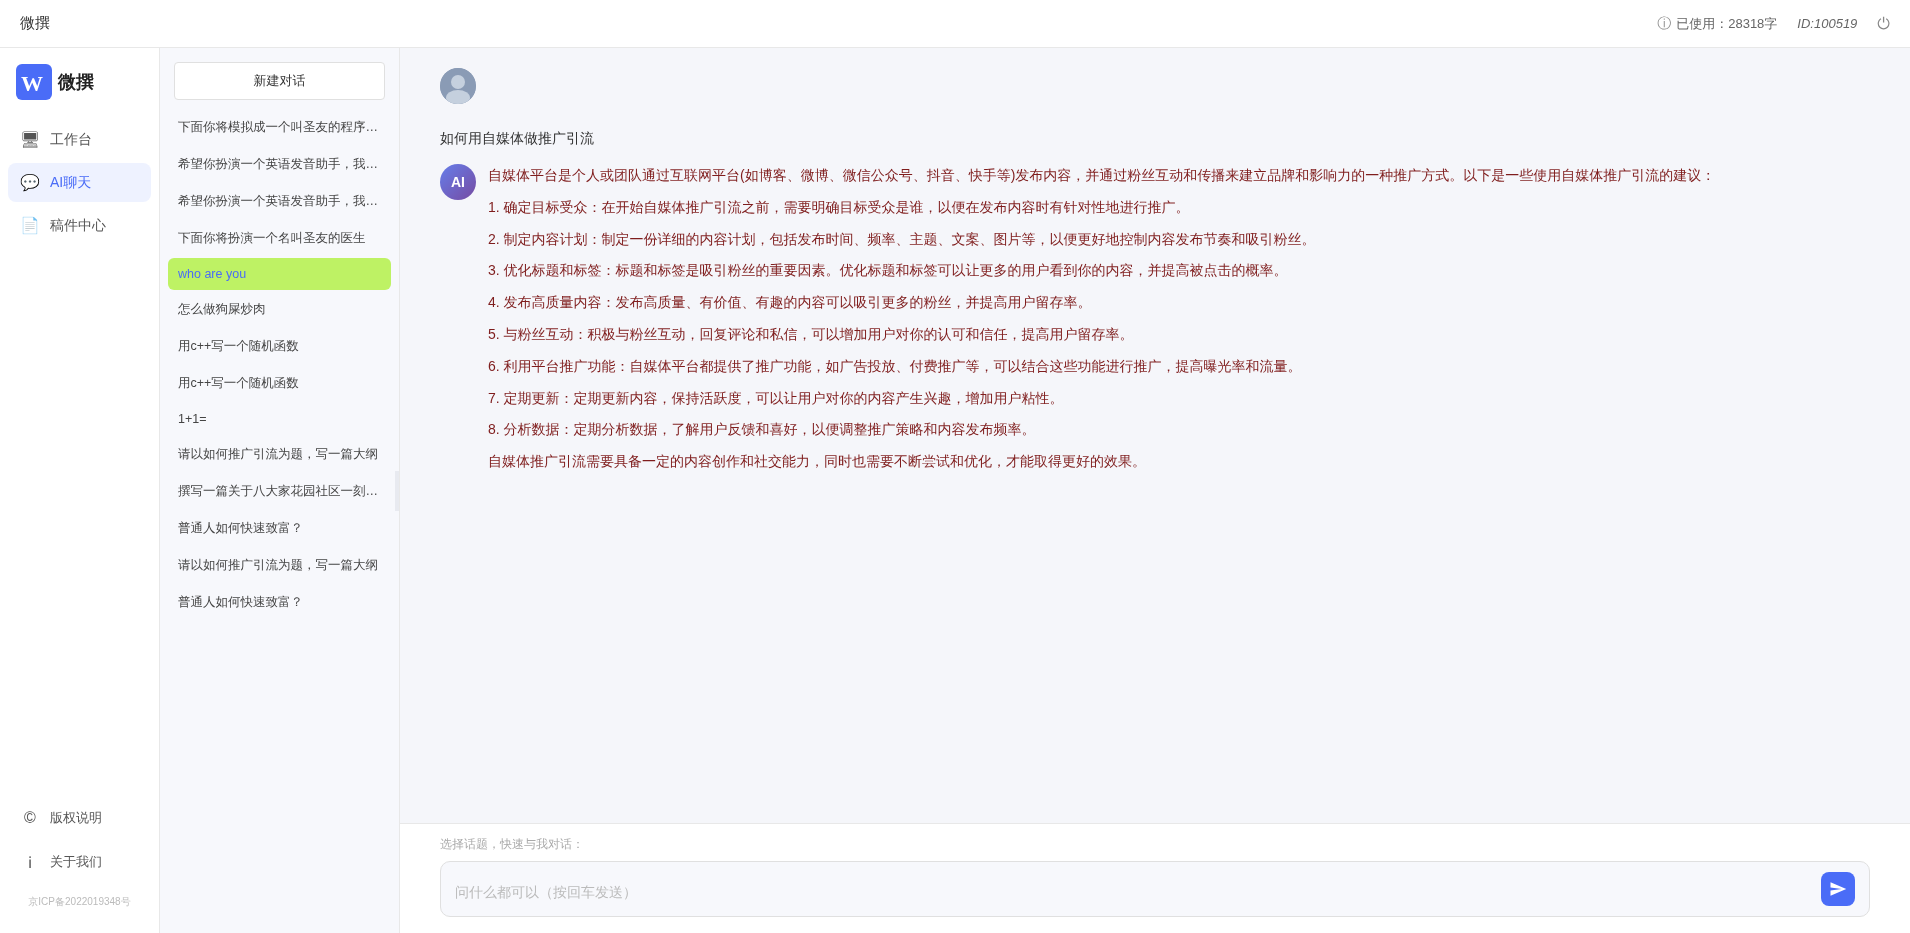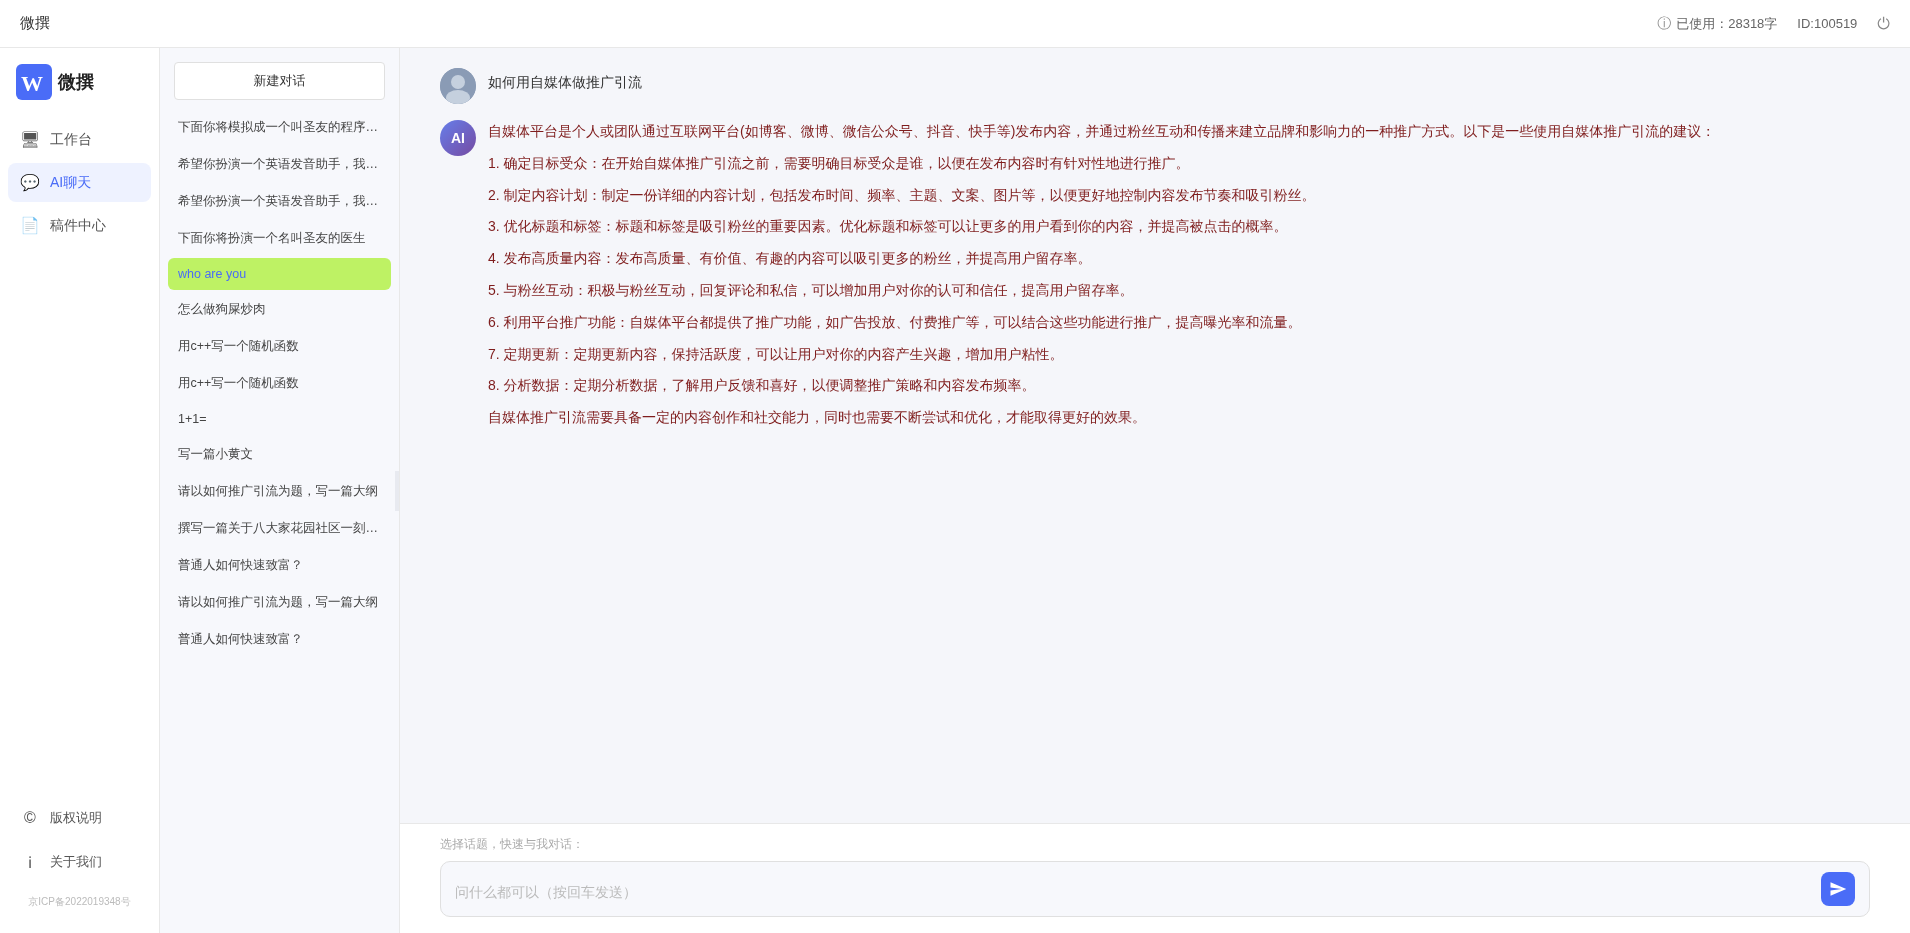--- a/index.html
+++ b/index.html
@@ -34,20 +34,21 @@
       display: flex;
       align-items: center;
       gap: 5px;
     }
     .topbar-right .usage-icon {
       color: #888;
       font-size: 14px;
     }
     .topbar-right .id-text {
       color: #666;
+      font-style: italic;
     }
     .topbar-right .power-icon {
       cursor: pointer;
       color: #888;
       font-size: 16px;
     }
 
     
     .main-layout {
       display: flex;
@@ -187,23 +188,24 @@
       overflow: hidden;
     }
     .chat-messages {
       flex: 1;
       overflow-y: auto;
       padding: 20px 40px;
     }
     .user-message {
       display: flex;
       align-items: flex-start;
-      gap: 12px;
+      gap: 20px;
       margin-bottom: 16px;
       justify-content: flex-start;
+      flex-direction: column;
     }
     .user-avatar {
       width: 36px;
       height: 36px;
       border-radius: 50%;
       background: #8a9bb5;
       flex-shrink: 0;
       display: flex;
       align-items: center;
       justify-content: center;
@@ -346,21 +348,20 @@
     <div class="history-list">
       <div class="history-item">下面你将模拟成一个叫圣友的程序员，我说...</div>
       <div class="history-item">希望你扮演一个英语发音助手，我提供给你...</div>
       <div class="history-item">希望你扮演一个英语发音助手，我提供给你...</div>
       <div class="history-item">下面你将扮演一个名叫圣友的医生</div>
       <div class="history-item active">who are you</div>
       <div class="history-item">怎么做狗屎炒肉</div>
       <div class="history-item">用c++写一个随机函数</div>
       <div class="history-item">用c++写一个随机函数</div>
       <div class="history-item">1+1=</div>
-      <div class="history-item">写一篇小黄文</div>
       <div class="history-item">请以如何推广引流为题，写一篇大纲</div>
       <div class="history-item">撰写一篇关于八大家花园社区一刻钟便民生...</div>
       <div class="history-item">普通人如何快速致富？</div>
       <div class="history-item">请以如何推广引流为题，写一篇大纲</div>
       <div class="history-item">普通人如何快速致富？</div>
     </div>
     <div class="collapse-btn">◀</div>
   </div>
 
   <div class="chat-panel">

